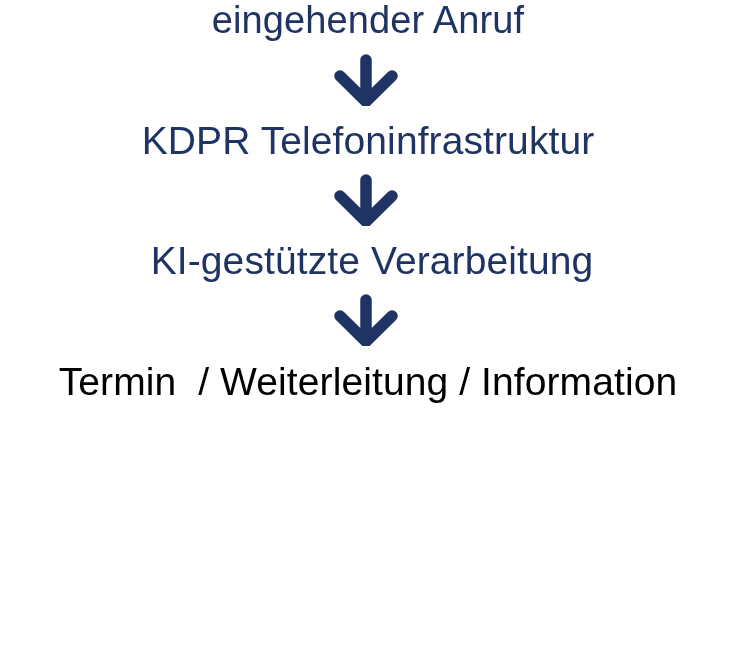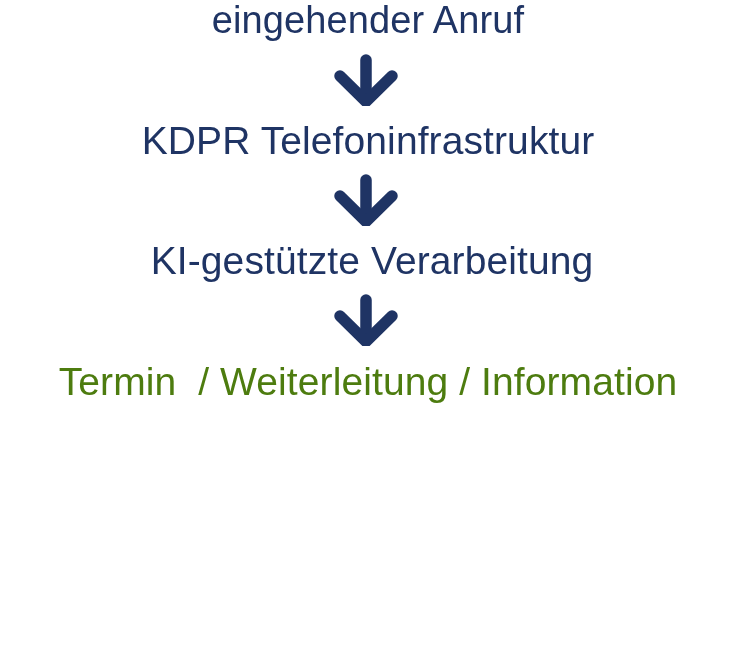--- a/index.html
+++ b/index.html
@@ -110,17 +110,17 @@
         <g fill="none" stroke="#1f3464" stroke-width="11.5" stroke-linecap="round" stroke-linejoin="miter">
           <path d="M35 6 L35 41"></path>
           <path d="M9 22 L35 47.5 L61 22"></path>
         </g>
       </svg>
     </span>
   </div>
 
   <div class="gap-f"></div>
 
-  <div class="flow-step step-4" style="color: #4d7c0f;">Termin  / Weiterleitung / Information</div>
+  <div class="flow-step step-4" style="color: #000000;">Termin  / Weiterleitung / Information</div>
 
   <div class="tail-space"></div>
 
 </div>
 
 </body></html>

